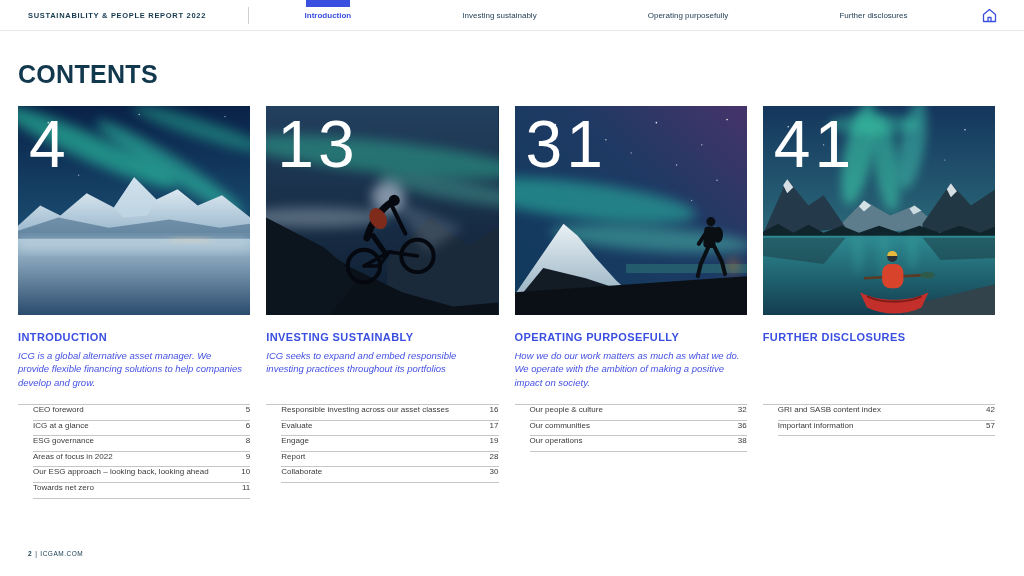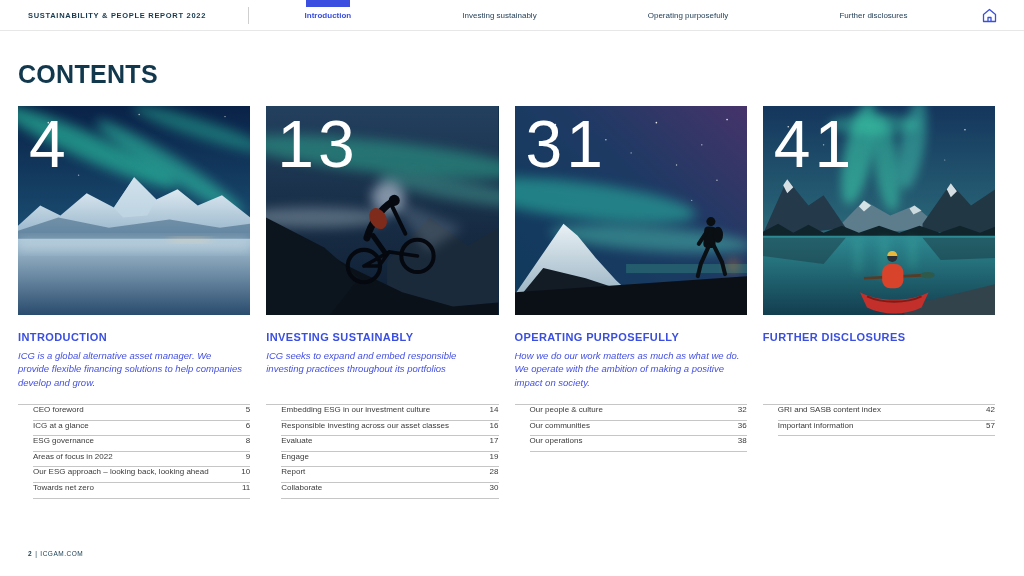--- a/index.html
+++ b/index.html
@@ -260,24 +260,20 @@
             <path d="M106,130 L118,147" stroke-width="5"></path>
           </g>
           <circle cx="127" cy="95" r="5.5" fill="#05090f"></circle>
           <ellipse cx="111" cy="113" rx="8" ry="11" fill="#7e2b1c" transform="rotate(-30 111 113)"></ellipse>
         </svg>
         <div class="big-number">13</div>
       </div>
       <h2 class="section-title">INVESTING SUSTAINABLY</h2>
       <p class="section-desc">ICG seeks to expand and embed responsible investing practices throughout its portfolios</p>
       <div class="toc">
-        <div class="toc-row">
-          <span>Embedding ESG in our investment culture</span>
-          <span class="toc-page">14</span>
-        </div>
         <div class="toc-row">
           <span>Responsible investing across our asset classes</span>
           <span class="toc-page">16</span>
         </div>
         <div class="toc-row">
           <span>Evaluate</span>
           <span class="toc-page">17</span>
         </div>
         <div class="toc-row">
           <span>Engage</span>

